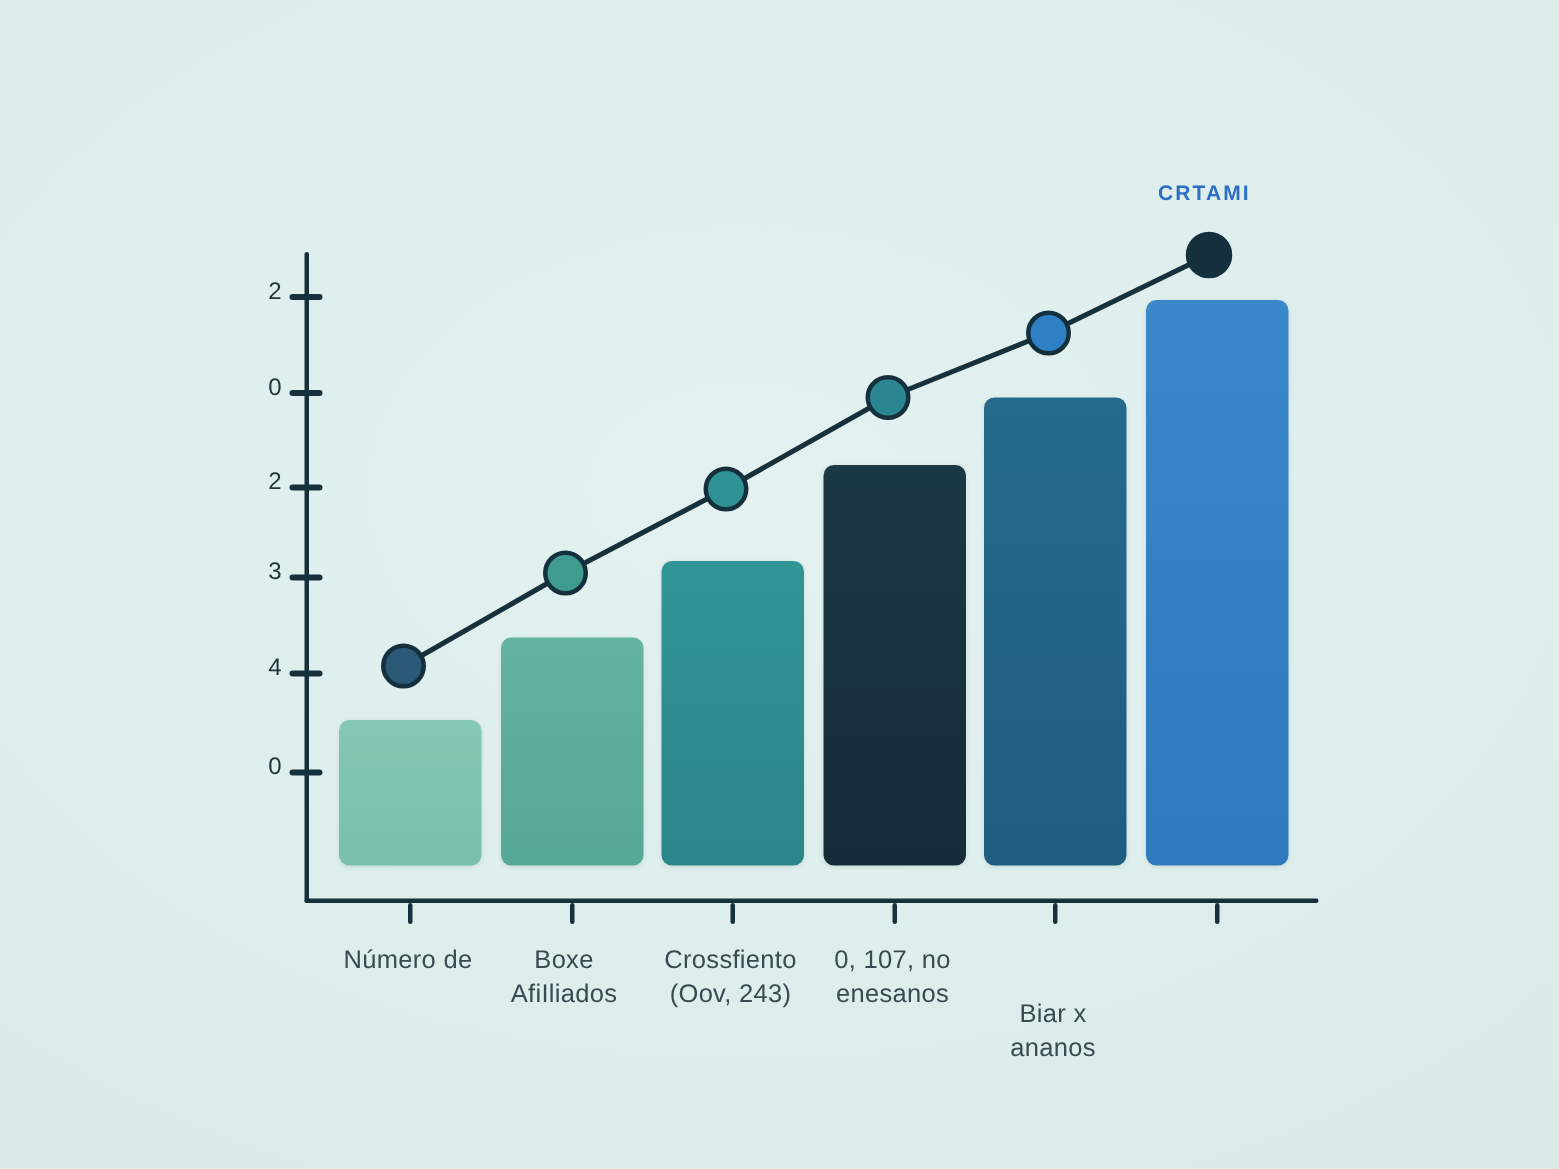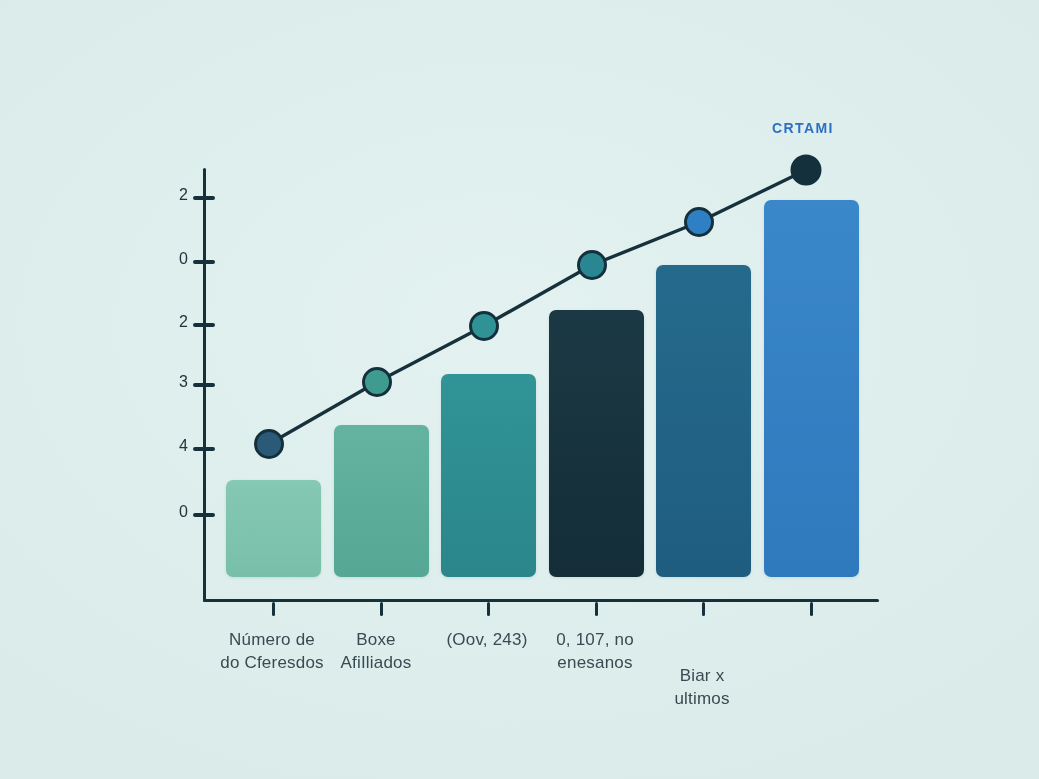--- a/index.html
+++ b/index.html
@@ -156,32 +156,32 @@
       <circle cx="484" cy="326" r="13.5" fill="#2f9294" stroke="#14303d" stroke-width="3"></circle>
       <circle cx="592" cy="265" r="13.5" fill="#2a8792" stroke="#14303d" stroke-width="3"></circle>
       <circle cx="699" cy="222" r="13.5" fill="#2e7fc4" stroke="#14303d" stroke-width="3"></circle>
       <circle cx="806" cy="170" r="14" fill="#14303d" stroke="#14303d" stroke-width="3"></circle>
     </svg>
 
     <div class="annotation" style="left:772px; top:120px;">CRTAMI</div>
 
     <div class="xlabel" style="left:184px; top:628px; width:176px;">
       <span>Número de</span>
-      <span>do Cferesdos</span>
     </div>
     <div class="xlabel" style="left:288px; top:628px; width:176px;">
       <span>Boxe</span>
       <span>AfiIliados</span>
     </div>
     <div class="xlabel" style="left:399px; top:628px; width:176px;">
+      <span>Crossfiento</span>
       <span>(Oov, 243)</span>
     </div>
     <div class="xlabel" style="left:507px; top:628px; width:176px;">
       <span>0, 107, no</span>
       <span>enesanos</span>
     </div>
     <div class="xlabel" style="left:614px; top:628px; width:176px;margin-top:36px;">
       <span>Biar x</span>
-      <span>ultimos</span>
+      <span>ananos</span>
     </div>
 
   </div>
 </div>
 
 </body></html>

